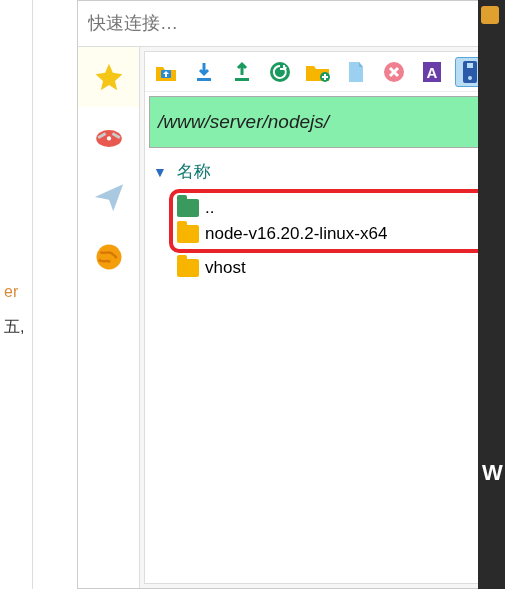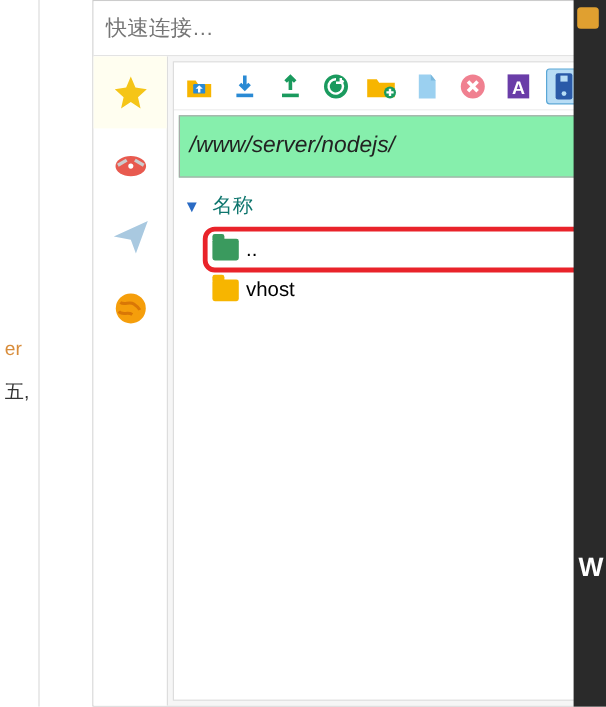--- a/index.html
+++ b/index.html
@@ -342,20 +342,24 @@
         <div class="tree-header">
           <span class="tri-down">▼</span>
           <span class="col-name">名称</span>
         </div>
         <div class="tree-list">
           <div class="highlight-box">
             <div class="row">
               <span class="folder green"></span>
               <span>..</span>
             </div>
+            <div class="row">
+              <span class="folder"></span>
+              <span>node-v16.20.2-linux-x64</span>
+            </div>
           </div>
           <div class="row" style="padding-left:8px">
             <span class="folder"></span>
             <span>vhost</span>
           </div>
         </div>
       </div>
 
     </div>
   </div>

